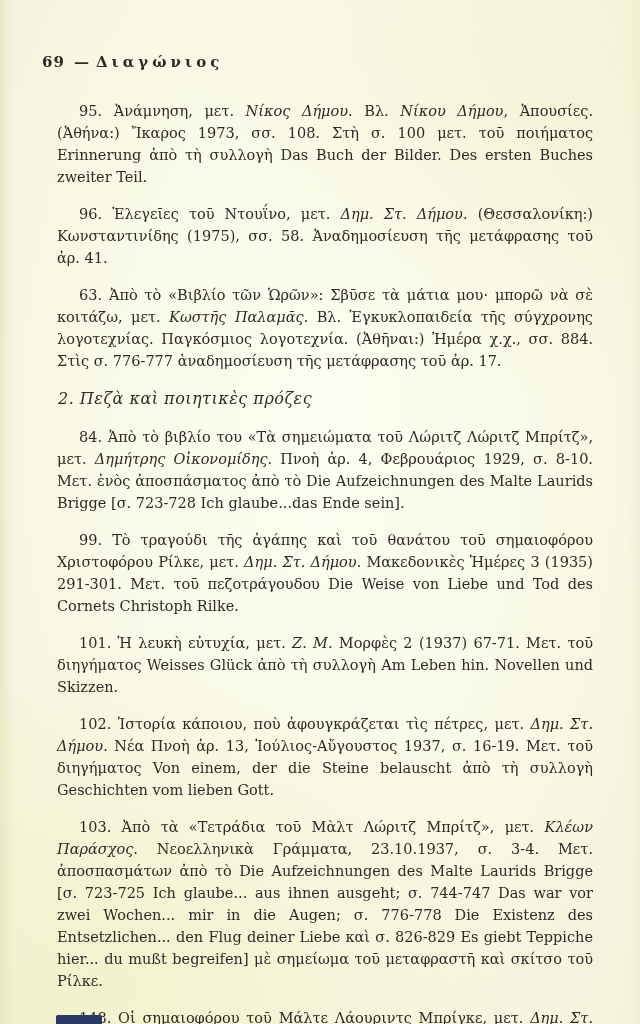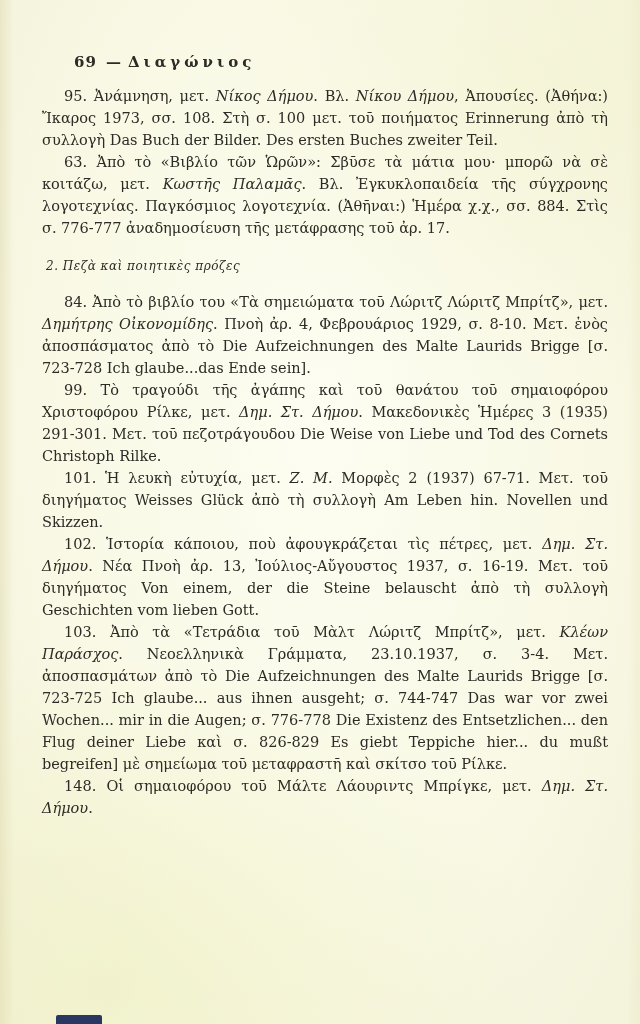--- a/index.html
+++ b/index.html
@@ -23,45 +23,45 @@
       radial-gradient(ellipse at 50% 42%, #fdfdf2 0%, #f9f9e6 55%, #f3f2da 100%);
   }
   .page-header {
     position: absolute;
     top: 53px;
     left: 42px;
     font-size: 15px;
     font-weight: bold;
     white-space: nowrap;
   }
-  .page-header .pagenum { letter-spacing: 1px; margin-left: 32px; }
+  .page-header .pagenum { letter-spacing: 1px; }
   .page-header .dash { margin: 0 7px 0 9px; }
   .page-header .journal { letter-spacing: 4px; text-align: right; }
   .content {
     position: absolute;
     top: 85px;
     left: 42px;
     width: 566px;
     font-size: 14.5px;
     line-height: 22px;
     text-align: justify;
     text-justify: inter-word;
   }
   .entry {
-    margin: 0;
+    margin: 15px;
     text-indent: 22px;
   }
   .entry .num { }
   .it { font-style: italic; }
   .section-heading {
     font-style: italic;
     font-weight: normal;
-    font-size: 12px;
+    font-size: 16px;
     line-height: 24px;
-    margin: 15px 0 13px 4px;
+    margin: 15px 0 13px 16px;
     text-align: left;
     text-indent: 0;
     letter-spacing: 0.5px;
   }
   .scan-mark {
     position: absolute;
     left: 56px;
     bottom: 0;
     width: 46px;
     height: 9px;
@@ -74,20 +74,21 @@
 
 <div class="page">
 
   <div class="page-header">
     <span class="pagenum">69</span><span class="dash">—</span><span class="journal">Διαγώνιος</span>
   </div>
 
   <div class="content">
     <div id="entries-part1">
         <p class="entry"><span class="num">95. </span><span>Ἀνάμνηση, μετ. </span><span class="it">Νίκος Δήμου</span><span>. Βλ. </span><span class="it">Νίκου Δήμου</span><span>, Ἀπουσίες. (Ἀθήνα:) Ἴκαρος 1973, σσ. 108. Στὴ σ. 100 μετ. τοῦ ποιήματος Erinnerung ἀπὸ τὴ συλλογὴ Das Buch der Bilder. Des ersten Buches zweiter Teil.</span></p>
+        <p class="entry"><span class="num">96. </span><span>Ἐλεγεῖες τοῦ Ντουΐνο, μετ. </span><span class="it">Δημ. Στ. Δήμου</span><span>. (Θεσσαλονίκη:) Κωνσταντινίδης (1975), σσ. 58. Ἀναδημοσίευση τῆς μετάφρασης τοῦ ἀρ. 41.</span></p>
         <p class="entry"><span class="num">63. </span><span>Ἀπὸ τὸ «Βιβλίο τῶν Ὡρῶν»: Σβῦσε τὰ μάτια μου· μπορῶ νὰ σὲ κοιτάζω, μετ. </span><span class="it">Κωστῆς Παλαμᾶς</span><span>. Βλ. Ἐγκυκλοπαιδεία τῆς σύγχρονης λογοτεχνίας. Παγκόσμιος λογοτεχνία. (Ἀθῆναι:) Ἡμέρα χ.χ., σσ. 884. Στὶς σ. 776-777 ἀναδημοσίευση τῆς μετάφρασης τοῦ ἀρ. 17.</span></p>
       </div>
     <h2 class="section-heading">2. Πεζὰ καὶ ποιητικὲς πρόζες</h2>
     <div id="entries-part2">
         <p class="entry"><span class="num">84. </span><span>Ἀπὸ τὸ βιβλίο του «Τὰ σημειώματα τοῦ Λώριτζ Λώριτζ Μπρίτζ», μετ. </span><span class="it">Δημήτρης Οἰκονομίδης</span><span>. Πνοὴ ἀρ. 4, Φεβρουάριος 1929, σ. 8-10. Μετ. ἑνὸς ἀποσπάσματος ἀπὸ τὸ Die Aufzeichnungen des Malte Laurids Brigge [σ. 723-728 Ich glaube...das Ende sein].</span></p>
         <p class="entry"><span class="num">99. </span><span>Τὸ τραγούδι τῆς ἀγάπης καὶ τοῦ θανάτου τοῦ σημαιοφόρου Χριστοφόρου Ρίλκε, μετ. </span><span class="it">Δημ. Στ. Δήμου</span><span>. Μακεδονικὲς Ἡμέρες 3 (1935) 291-301. Μετ. τοῦ πεζοτράγουδου Die Weise von Liebe und Tod des Cornets Christoph Rilke.</span></p>
         <p class="entry"><span class="num">101. </span><span>Ἡ λευκὴ εὐτυχία, μετ. </span><span class="it">Ζ. Μ.</span><span> Μορφὲς 2 (1937) 67-71. Μετ. τοῦ διηγήματος Weisses Glück ἀπὸ τὴ συλλογὴ Am Leben hin. Novellen und Skizzen.</span></p>
         <p class="entry"><span class="num">102. </span><span>Ἱστορία κάποιου, ποὺ ἀφουγκράζεται τὶς πέτρες, μετ. </span><span class="it">Δημ. Στ. Δήμου</span><span>. Νέα Πνοὴ ἀρ. 13, Ἰούλιος-Αὔγουστος 1937, σ. 16-19. Μετ. τοῦ διηγήματος Von einem, der die Steine belauscht ἀπὸ τὴ συλλογὴ Geschichten vom lieben Gott.</span></p>
         <p class="entry"><span class="num">103. </span><span>Ἀπὸ τὰ «Τετράδια τοῦ Μὰλτ Λώριτζ Μπρίτζ», μετ. </span><span class="it">Κλέων Παράσχος</span><span>. Νεοελληνικὰ Γράμματα, 23.10.1937, σ. 3-4. Μετ. ἀποσπασμάτων ἀπὸ τὸ Die Aufzeichnungen des Malte Laurids Brigge [σ. 723-725 Ich glaube... aus ihnen ausgeht; σ. 744-747 Das war vor zwei Wochen... mir in die Augen; σ. 776-778 Die Existenz des Entsetzlichen... den Flug deiner Liebe καὶ σ. 826-829 Es giebt Teppiche hier... du mußt begreifen] μὲ σημείωμα τοῦ μεταφραστῆ καὶ σκίτσο τοῦ Ρίλκε.</span></p>
         <p class="entry"><span class="num">148. </span><span>Οἱ σημαιοφόρου τοῦ Μάλτε Λάουριντς Μπρίγκε, μετ. </span><span class="it">Δημ. Στ. Δήμου</span><span>.</span></p>

